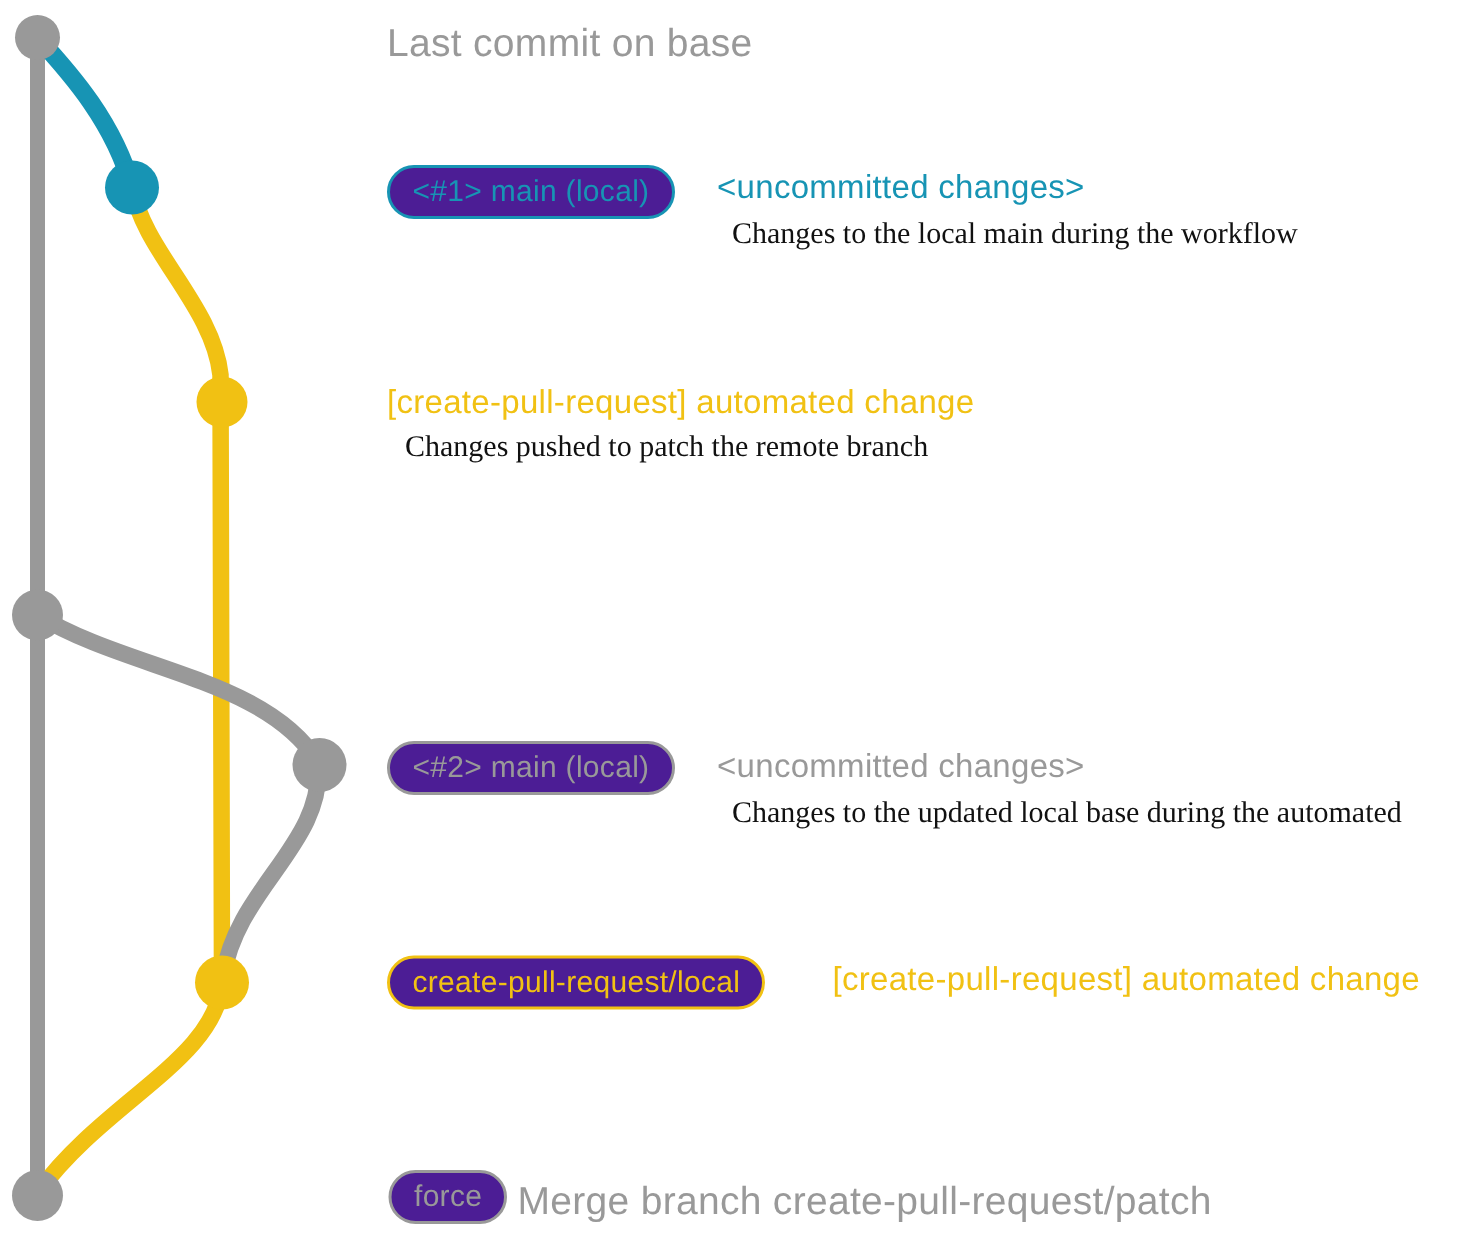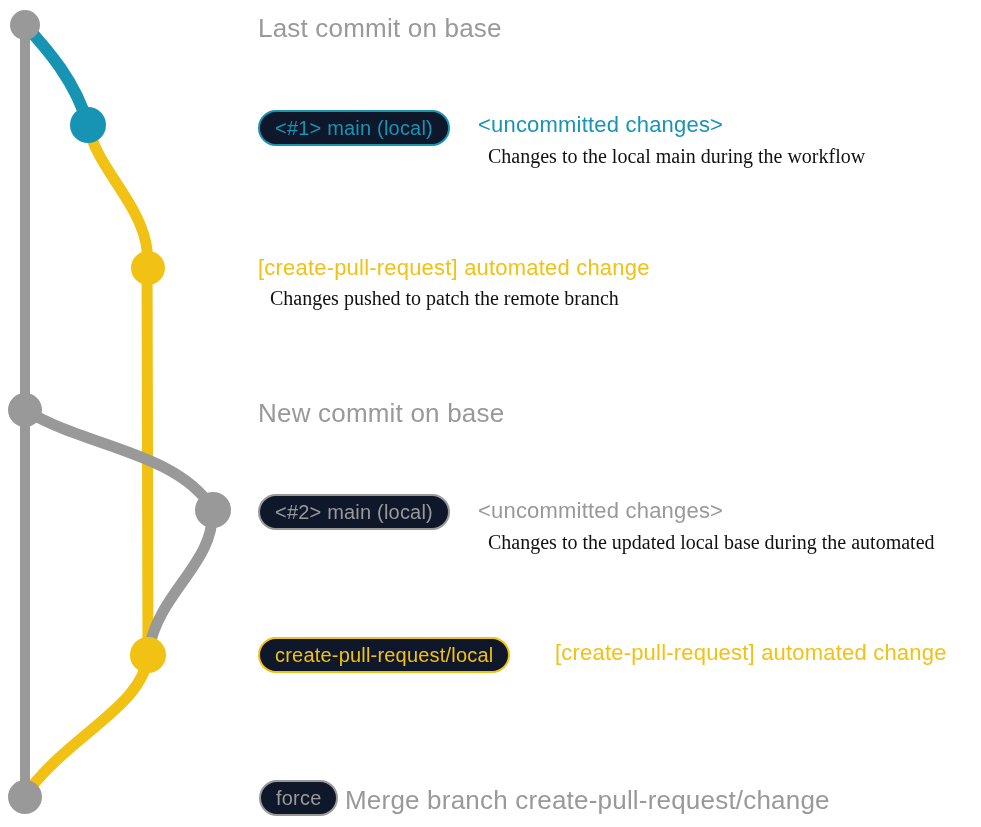--- a/index.html
+++ b/index.html
@@ -34,21 +34,21 @@
   .badge {
     display: inline-flex;
     align-items: center;
     justify-content: center;
     height: 36px;
     box-sizing: border-box;
     padding: 0 15px;
     border: 2px solid;
     border-radius: 18px;
     font-size: 20px;
-    background: #0f172a;
+    background: #4c1d95;
     letter-spacing: 0.2px;
   }
   .badge.teal   { border-color: var(--teal, #1794b4); color: var(--teal, #1794b4); }
   .badge.yellow { border-color: var(--yellow, #f1c113); color: var(--yellow, #f1c113); }
   .badge.gray   { border-color: var(--gray, #999999); color: var(--gray, #999999); }
 </style>
 </head>
 <body>
 
 <div class="canvas">
@@ -78,25 +78,24 @@
 
   <div class="abs hdr" style="left:258px; top:13px;">Last commit on base</div>
 
   <div class="abs badge teal" style="left:258px; top:110px;">&lt;#1&gt; main (local)</div>
   <div class="abs title teal" style="left:478px; top:112px;">&lt;uncommitted changes&gt;</div>
   <div class="abs serif" style="left:488px; top:145px;">Changes to the local main during the workflow</div>
 
   <div class="abs title yellow" style="left:258px; top:255px;">[create-pull-request] automated change</div>
   <div class="abs serif" style="left:270px; top:287px;">Changes pushed to patch the remote branch</div>
 
-  <div class="abs hdr" style="left:258px; top:398px;">New commit on base</div>
 
   <div class="abs badge gray" style="left:258px; top:494px;">&lt;#2&gt; main (local)</div>
   <div class="abs title gray" style="left:478px; top:498px;">&lt;uncommitted changes&gt;</div>
   <div class="abs serif" style="left:488px; top:531px;">Changes to the updated local base during the automated</div>
 
   <div class="abs badge yellow" style="left:258px; top:637px;">create-pull-request/local</div>
   <div class="abs title yellow" style="left:555px; top:640px;">[create-pull-request] automated change</div>
 
   <div class="abs badge gray" style="left:259px; top:780px;">force</div>
-  <div class="abs hdr" style="left:345px; top:785px;">Merge branch create-pull-request/change</div>
+  <div class="abs hdr" style="left:345px; top:785px;">Merge branch create-pull-request/patch</div>
 
 </div>
 
 </body></html>

